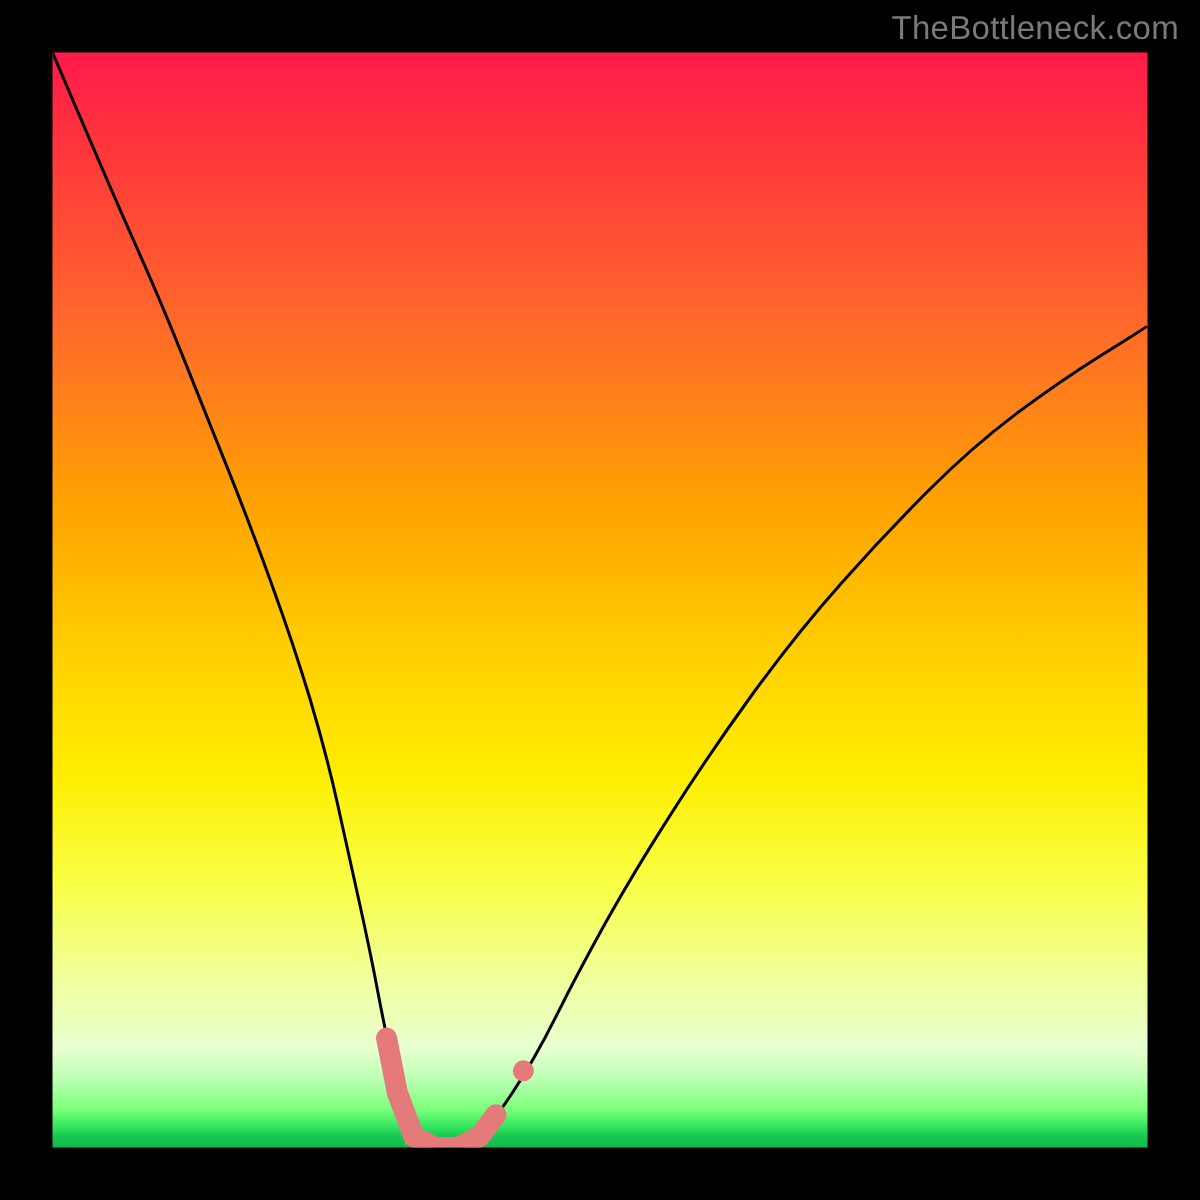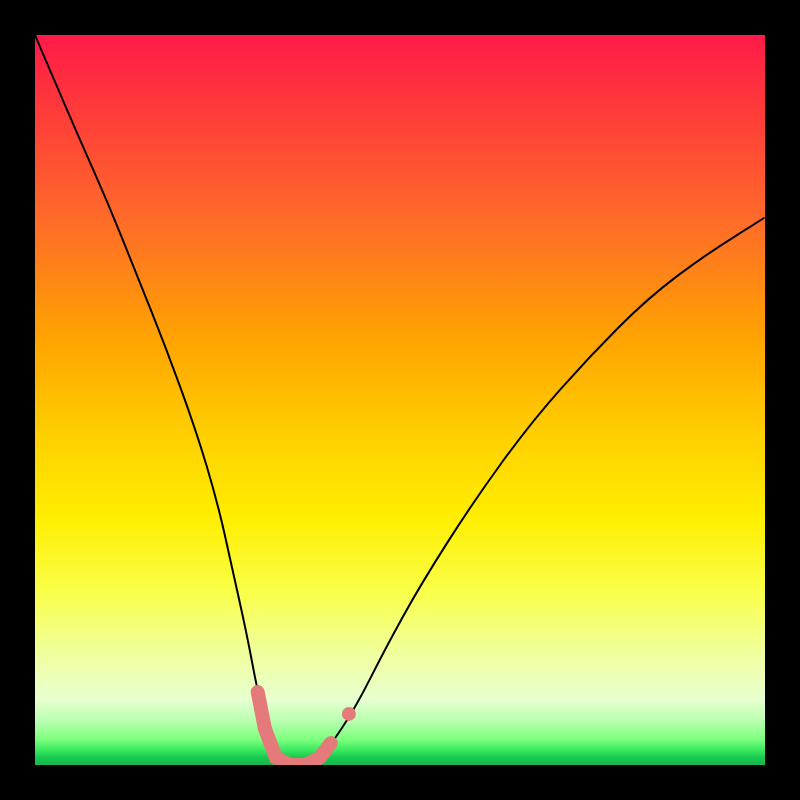--- a/index.html
+++ b/index.html
@@ -84,13 +84,14 @@
 
       <path id="curve-path" class="curve-line" d="M 0.0 0.0 Q 0.0 0.0 10.9 25.6 Q 21.9 51.1 32.8 76.6 Q 43.8 102.2 58.4 135.1 Q 73.0 167.9 87.6 204.4 Q 102.2 240.9 116.8 277.4 Q 131.4 313.9 146.0 354.1 Q 160.6 394.2 171.6 430.7 Q 182.5 467.2 189.8 500.0 Q 197.1 532.9 204.4 565.8 Q 211.7 598.6 217.2 627.8 Q 222.7 657.0 228.1 678.9 Q 233.6 700.8 240.9 715.4 Q 248.2 730.0 255.5 730.0 Q 262.8 730.0 270.1 730.0 Q 277.4 730.0 284.7 722.7 Q 292.0 715.4 306.6 693.5 Q 321.2 671.6 335.8 642.4 Q 350.4 613.2 368.6 580.4 Q 386.9 547.5 412.5 507.4 Q 438.0 467.2 467.2 427.0 Q 496.4 386.9 525.6 354.1 Q 554.8 321.2 584.0 292.0 Q 613.2 262.8 642.4 240.9 Q 671.6 219.0 700.8 200.8 T 730.0 182.5 "></path>
 
       <path id="highlight-path" class="highlight-line" d="M 222.7 657.0 L 229.9 693.5 L 240.9 722.7 L 255.5 730.0 L 270.1 730.0 L 284.7 722.7 L 295.7 708.1 "></path>
 
       <circle id="highlight-dot" class="highlight-dot" r="7" cx="313.9" cy="678.9"></circle>
     </svg>
 
   </div>
 
+  <div class="watermark">TheBottleneck.com</div>
 </div>
 
 </body></html>

